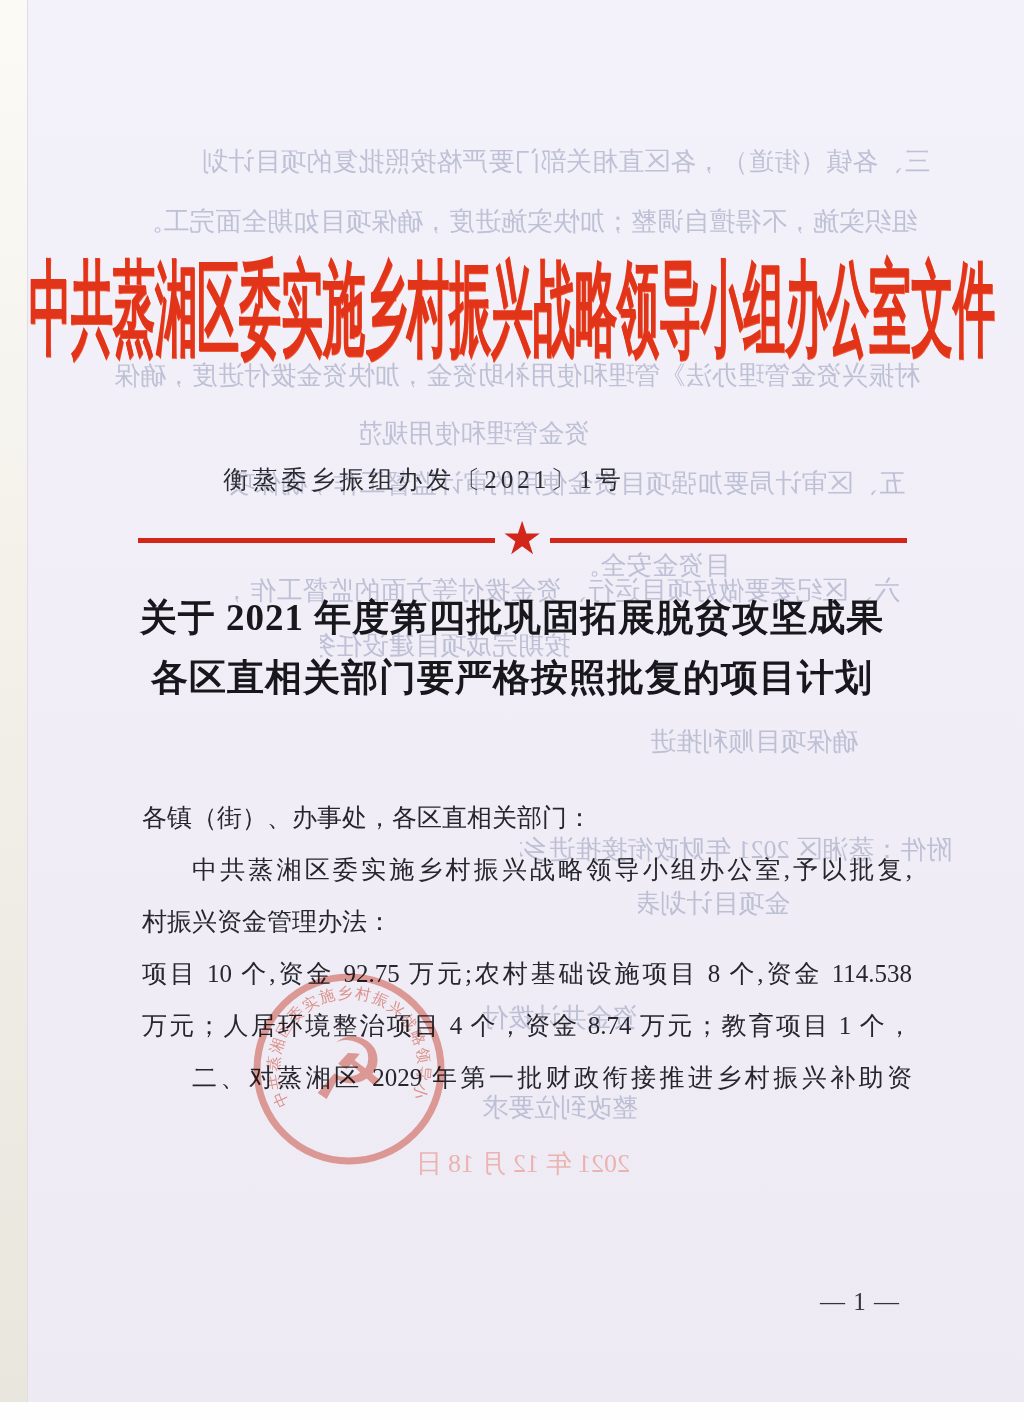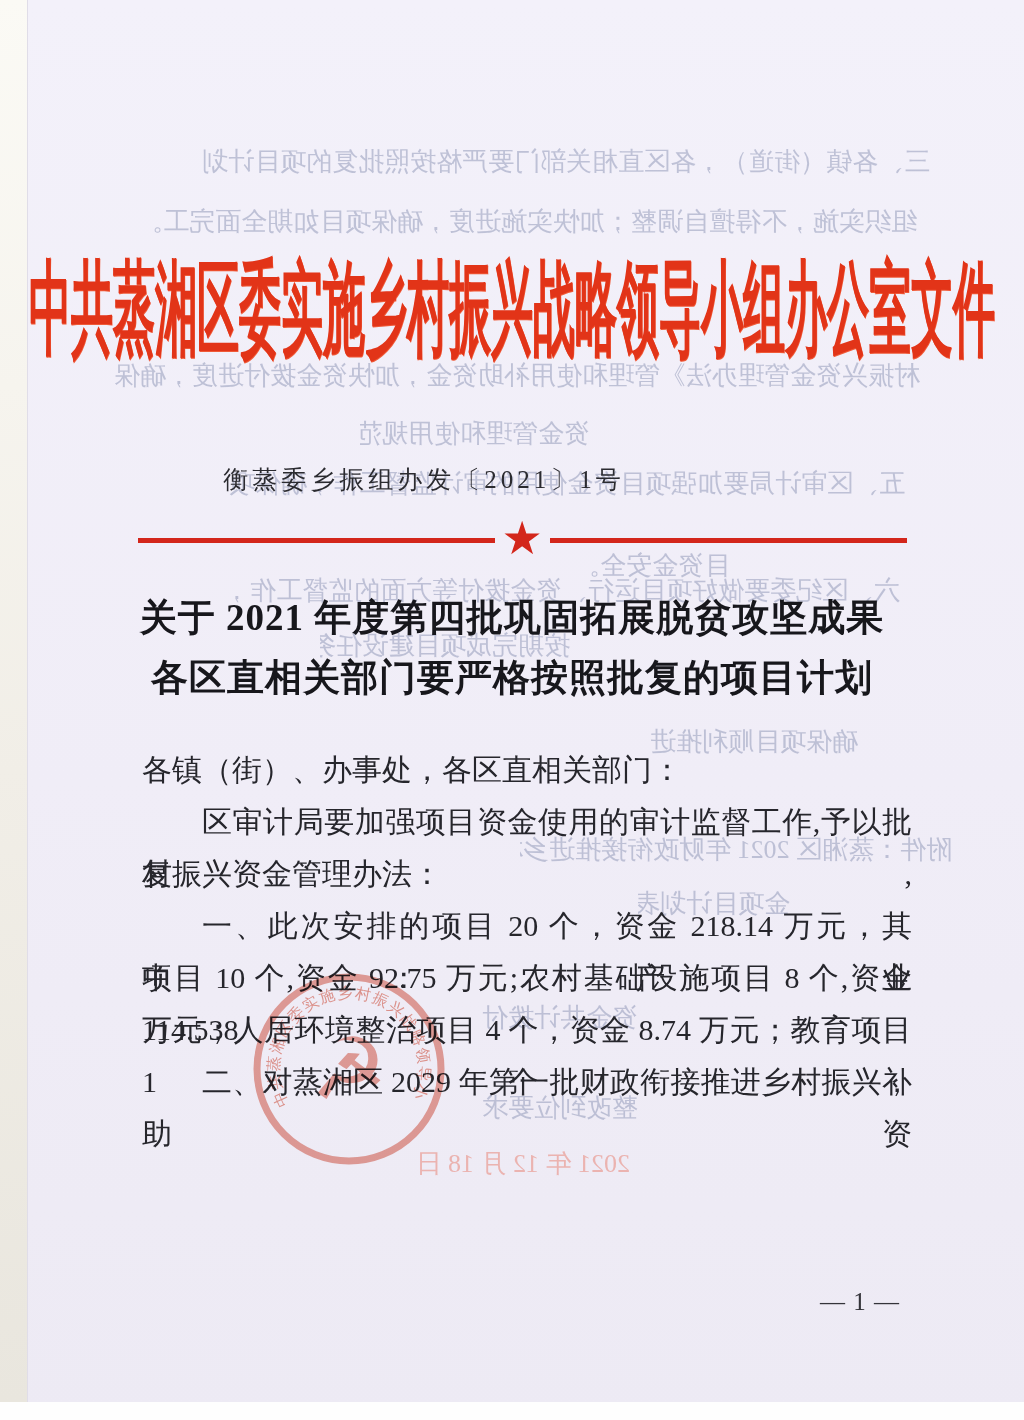--- a/index.html
+++ b/index.html
@@ -37,21 +37,21 @@
   .rule-left { left:138px; width:357px; }
   .rule-right { left:550px; width:357px; }
   .rule-star {
     position:absolute; top:513px; left:496px; width:52px; text-align:center;
     font-size:46px; line-height:52px; color:#d3261b;
   }
   .doc-title {
     position:absolute; top:588px; left:0; width:1024px; text-align:center;
     font-weight:bold; color:#17171c; font-size:37px; line-height:60px; letter-spacing:1px;
   }
-  .body-text { position:absolute; top:744px; left:142px; width:770px; font-size:30px; color:#26262c; }
+  .body-text { position:absolute; top:792px; left:142px; width:770px; font-size:25px; color:#26262c; }
   .body-line { height:52px; line-height:52px; white-space:nowrap; }
   .body-line.fill { white-space:normal; text-align:justify; text-align-last:justify; }
   .body-line.indent { text-indent:2em; }
 
   .seal { position:absolute; left:248px; top:968px; width:202px; height:202px; mix-blend-mode:multiply; }
 
   .page-number {
     position:absolute; top:1288px; left:760px; width:200px; text-align:center;
     font-size:25px; color:#34343a; letter-spacing:1px;
   }
@@ -88,23 +88,22 @@
   <div class="rule-star">★</div>
   <div class="rule-seg rule-right"></div>
 
   <div class="doc-title">
     <div>关于 2021 年度第四批巩固拓展脱贫攻坚成果</div>
     <div>各区直相关部门要严格按照批复的项目计划</div>
   </div>
 
   <div class="body-text" id="body-text">
       <div class="body-line">各镇（街）、办事处，各区直相关部门：</div>
-      <div class="body-line fill indent">区审计局要加强项目资金使用的审计监督工作,予以批复,</div>
+      <div class="body-line fill indent">中共蒸湘区委实施乡村振兴战略领导小组办公室,予以批复,</div>
       <div class="body-line">村振兴资金管理办法：</div>
-      <div class="body-line fill indent">一、此次安排的项目 20 个，资金 218.14 万元，其中：产业</div>
       <div class="body-line fill">项目 10 个,资金 92.75 万元;农村基础设施项目 8 个,资金 114.538</div>
       <div class="body-line fill">万元；人居环境整治项目 4 个，资金 8.74 万元；教育项目 1 个，</div>
       <div class="body-line fill indent">二、对蒸湘区 2029 年第一批财政衔接推进乡村振兴补助资</div>
     </div>
 
   <svg class="seal" viewBox="0 0 202 202">
     <circle cx="101" cy="101" r="92" fill="none" stroke="#d84a33" stroke-width="7" stroke-opacity="0.5"></circle>
     <defs>
       <path id="sealArc" d="M 41,136 A 70,70 0 1 1 161,136" fill="none"></path>
     </defs>

